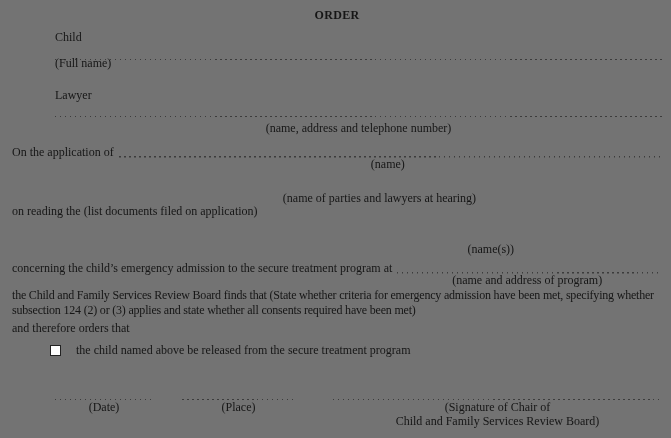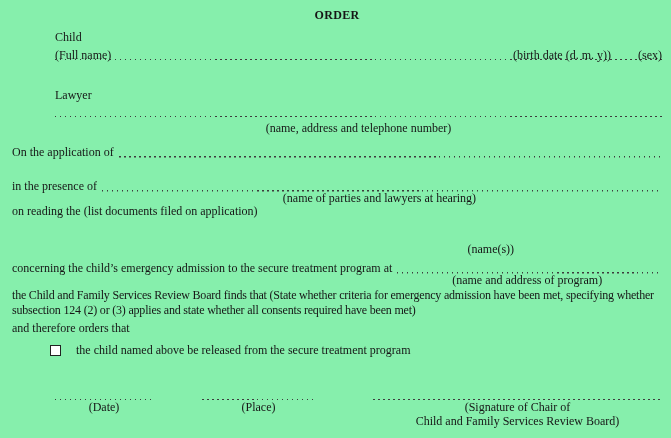--- a/index.html
+++ b/index.html
@@ -1,19 +1,19 @@
 <!DOCTYPE html>
 <html><head>
 <meta charset="utf-8">
 <style>
   html,body { margin:0; padding:0; background:#ffffff; }
   .page {
     position: relative;
     width: 671px; height: 438px;
-    background: #86efac;
+    background: #737373;
     font-family: "Liberation Serif", serif;
     font-size: 12px;
     color: #161616;
     overflow: hidden;
   }
   .row { position: absolute; left: 12px; right: 9px; }
   .ind  { left: 55px; }
   .title { top: 8px; text-align: center; font-weight: bold; letter-spacing: .3px; }
 
   
@@ -36,62 +36,58 @@
   .fnrow { display: flex; justify-content: space-between; }
   .fnright { display: flex; }
   .fnright .bd { margin-right: 27px; }
 
   .finding { line-height: 1.22; font-size: 12px; letter-spacing: -0.2px; }
 
   .option { position: absolute; left: 50px; display: flex; align-items: center; }
   .checkbox { width: 9px; height: 9px; border: 1.4px solid #222; background: #fff;
               display: inline-block; flex: 0 0 auto; margin-right: 15px; }
 
-  .sigblock { display: flex; align-items: flex-start; gap: 20px; }
+  .sigblock { display: flex; align-items: flex-start; }
   .sigcol { display: flex; flex-direction: column; }
   .sigcol .dotline { width: 100%; }
   .sigcap { text-align: center; line-height: 1.2; }
   .col-date  { margin-left: 43px; width: 98px; }
   .col-place { margin-left: 29px; width: 113px; align-items: center; }
   .col-sig   { margin-left: 38px; flex: 1; }
 </style>
 </head>
 <body>
 
 <div class="page">
 
   <div class="row title">ORDER</div>
 
   <div class="row ind" style="top:30px">Child</div>
 
   <div class="row ind dots dotline" style="top:56px"></div>
 
-  <div class="row ind fnrow" style="top:48px">
+  <div class="row ind fnrow" style="top:56px">
     <span>(Full name)</span>
-    <span class="fnright">
-      <span class="bd">(birth date (d. m. y))</span>
-      <span>(sex)</span>
-    </span>
   </div>
 
   <div class="row ind" style="top:88px">Lawyer</div>
 
   <div class="row ind dots dotline" style="top:113px"></div>
 
   <div class="row ind capcenter" style="top:121px">(name, address and telephone number)</div>
 
   <div class="row leadrow" style="top:145px">
     <span>On the application of</span>
     <span class="leader dots"></span>
   </div>
+  <div class="row caprow" style="top:157px">
+    <span class="ghost">On the application of</span>
+    <span class="cap">(name)</span>
+  </div>
 
-  <div class="row leadrow" style="top:179px">
-    <span>in the presence of</span>
-    <span class="leader dots"></span>
-  </div>
   <div class="row caprow" style="top:191px">
     <span class="ghost">in the presence of</span>
     <span class="cap">(name of parties and lawyers at hearing)</span>
   </div>
 
   <div class="row" style="top:204px">on reading the (list documents filed on application)</div>
 
   <div class="row leadrow" style="top:227px">
     <span class="leader dots"></span>
   </div>

